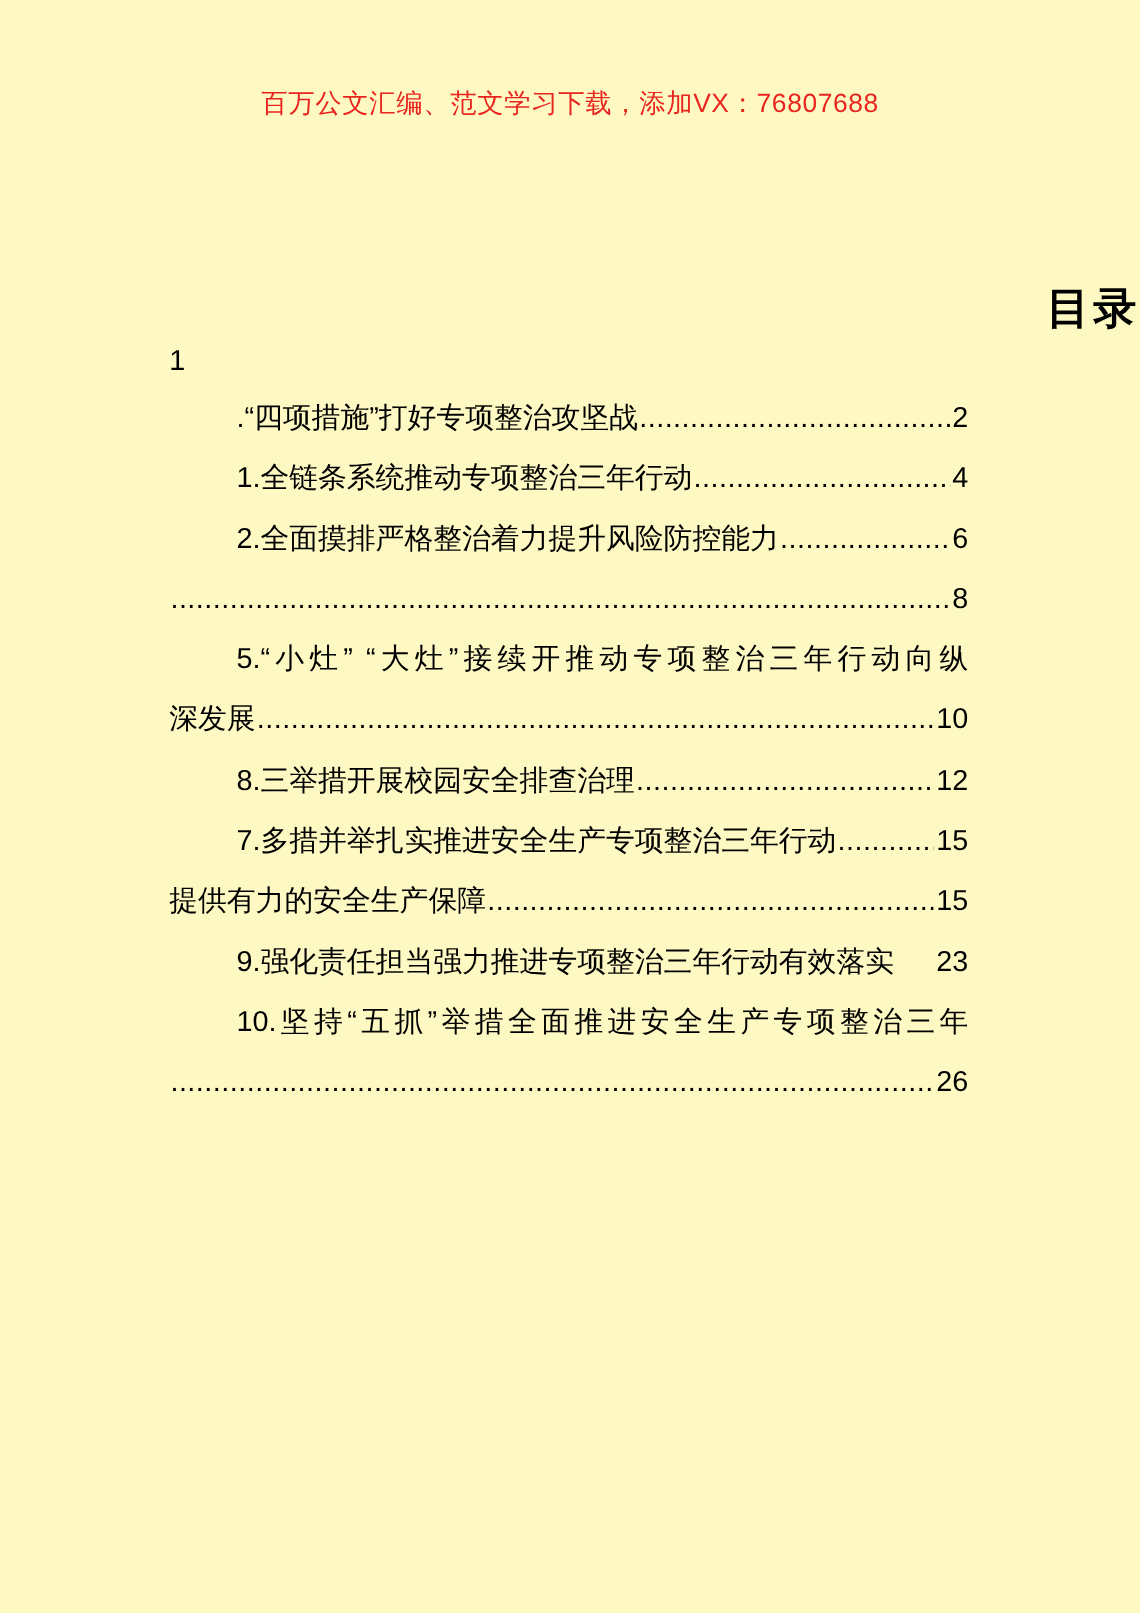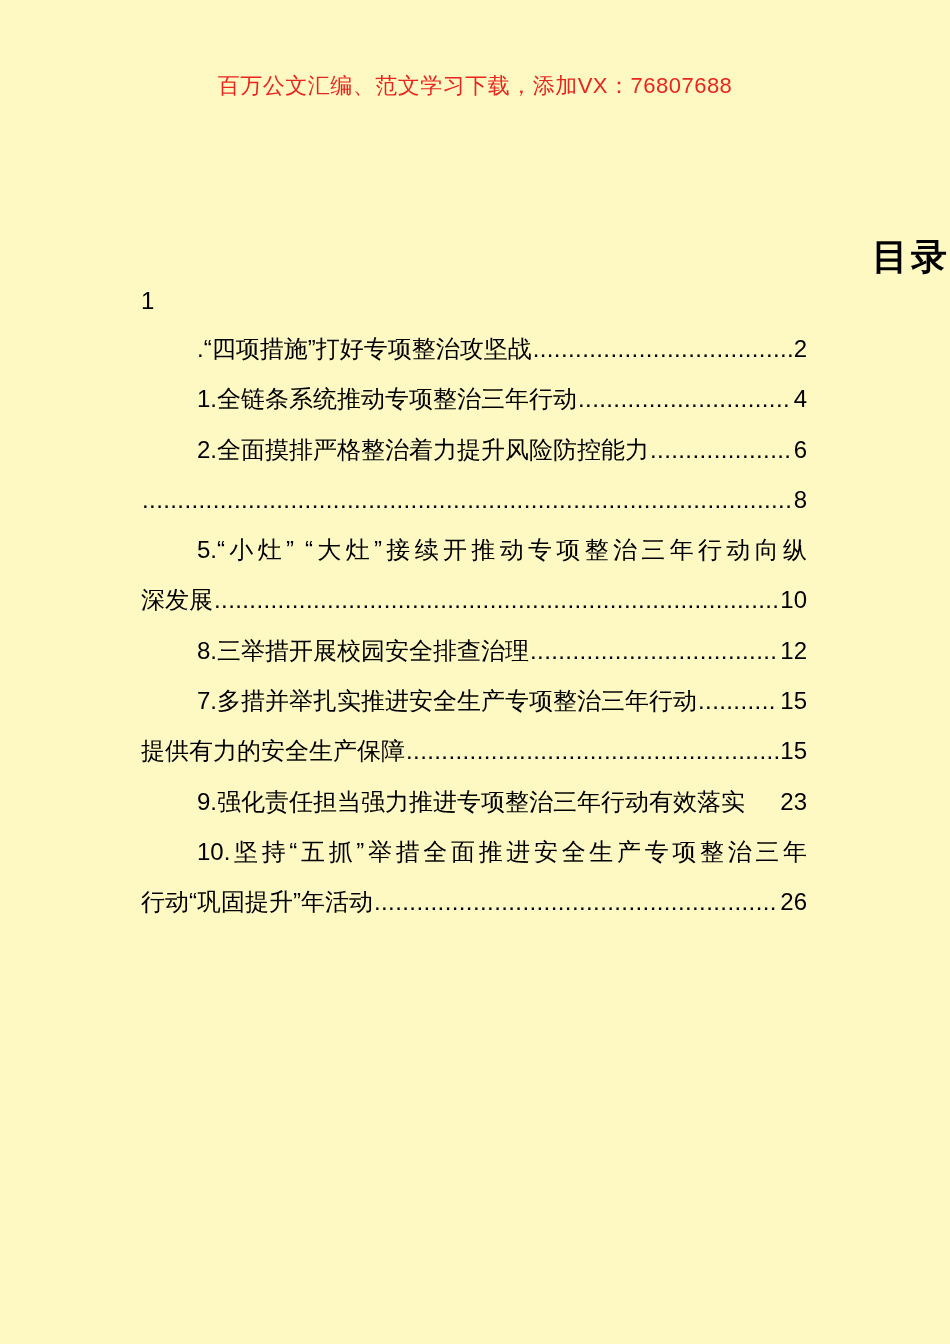--- a/index.html
+++ b/index.html
@@ -132,19 +132,18 @@
     <div class="toc-line row">
       <span class="t indent">9.强化责任担当强力推进专项整治三年行动有效落实</span>
       <span class="leader empty"></span>
       <span class="pg">23</span>
     </div>
 
     <div class="toc-line just">
       <span>10.坚持“五抓”举措全面推进安全生产专项整治三年</span>
     </div>
     <div class="toc-line row">
-      <span class="t">行动“巩固提升”年活动</span>
       <span class="leader">................................................................................................................................................................</span>
       <span class="pg">26</span>
     </div>
 
   </div>
 </div>
 
 </body></html>

